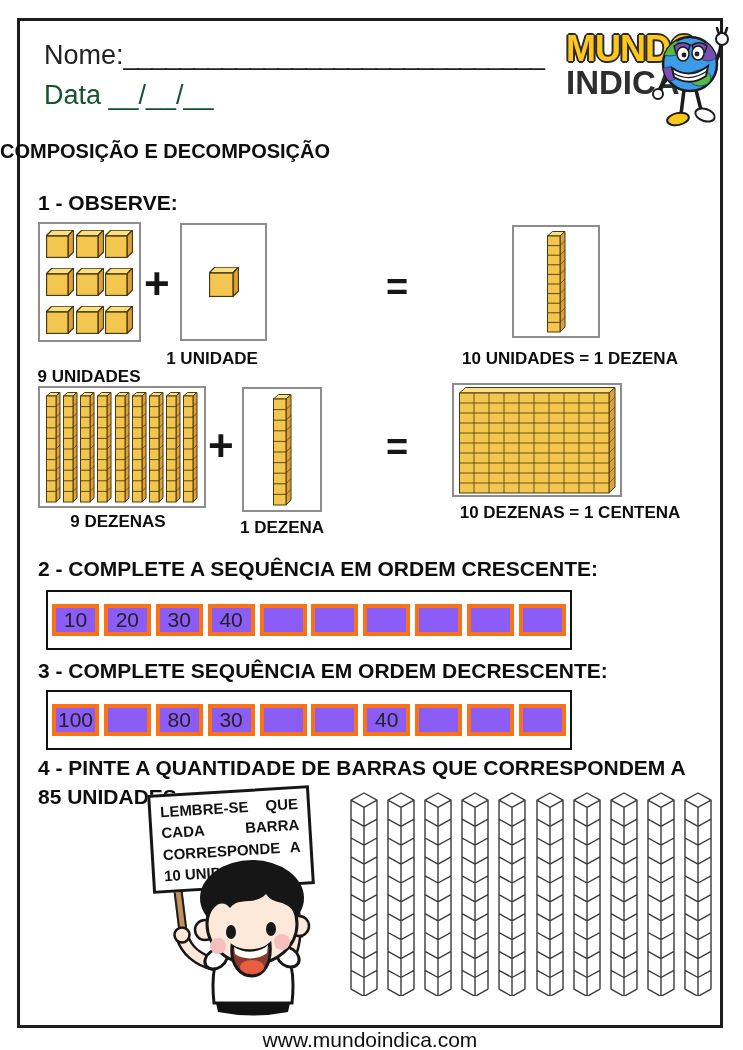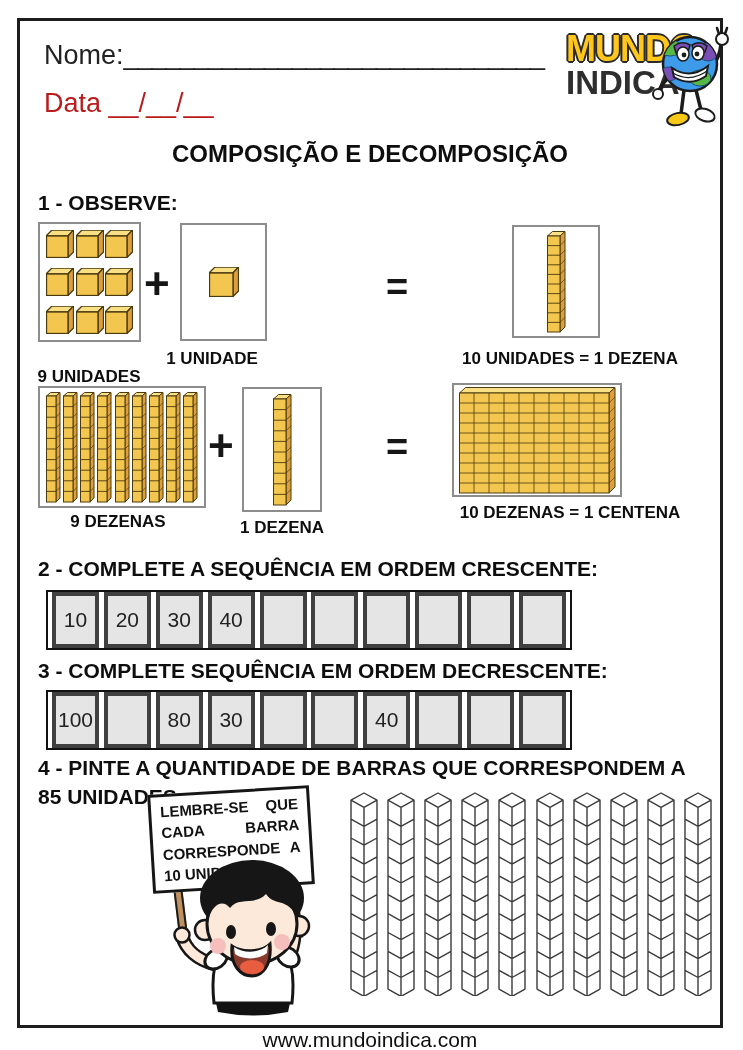--- a/index.html
+++ b/index.html
@@ -4,29 +4,29 @@
 <style>
   *{margin:0;padding:0;box-sizing:border-box}
   html,body{background:#fff}
   body{font-family:"Liberation Sans","DejaVu Sans",sans-serif;color:#161616}
   .page{position:relative;width:743px;height:1050px;background:#fff;overflow:hidden}
   .frame{position:absolute;left:17px;top:18px;width:706px;height:1010px;border:3px solid #1c1c1c;background:#fff}
 
   
   .nome-line{position:absolute;left:44px;top:40px;font-size:27px;color:#222;white-space:nowrap;z-index:2}
   .nome-blank{letter-spacing:-1px}
-  .date-line{position:absolute;left:44px;top:88px;font-size:27px;color:#b91c1c;z-index:2}
+  .date-line{position:absolute;left:44px;top:80px;font-size:27px;color:#14532d;z-index:2}
 
   .logo{position:absolute;left:566px;top:30px;width:158px;height:112px;z-index:2}
   .logo-mundo{position:absolute;left:0;top:-2px;font-size:36px;font-weight:bold;letter-spacing:-1px;color:#FFC61E;
     text-shadow:-2px 0 #2b2b2b,2px 0 #2b2b2b,0 -2px #2b2b2b,0 2px #2b2b2b,-1px -1px #2b2b2b,1px 1px #2b2b2b,-1px 1px #2b2b2b,1px -1px #2b2b2b}
   .logo-indica{position:absolute;left:0;top:34px;font-size:33px;font-weight:bold;letter-spacing:0;color:#2e2e2e}
   .globe{position:absolute;left:84px;top:-4px}
 
-  .title{position:absolute;left:0;top:140px;width:740px;text-align:center;font-weight:bold;font-size:24px;color:#0e0e0e;z-index:2}
+  .title{position:absolute;left:0;top:140px;width:740px;font-weight:bold;font-size:20px;color:#0e0e0e;z-index:2}
 
   .sec-heading{position:absolute;font-weight:bold;font-size:21px;color:#0e0e0e;z-index:2}
   .h1{left:38px;top:191px}
   .h2{left:38px;top:557px}
   .h3{left:38px;top:659px}
   .h4{left:38px;top:753px;width:650px;line-height:1.4}
 
   .obs-box{position:absolute;border:2px solid #8d8d8d;background:#fff;z-index:1}
   .boxA{left:38px;top:222px;width:103px;height:120px;display:grid;grid-template-columns:repeat(3,28px);justify-content:space-between;align-content:space-between;padding:6px}
   .boxB{left:180px;top:223px;width:87px;height:118px;display:flex;align-items:center;justify-content:center}
@@ -46,21 +46,21 @@
   .lab1u{left:156px;top:349px;width:112px}
   .labdz{left:448px;top:349px;width:244px}
   .lab9d{left:52px;top:512px;width:132px}
   .lab1d{left:228px;top:518px;width:108px}
   .labct{left:446px;top:503px;width:248px}
 
   .seq-table{position:absolute;left:46px;width:526px;height:60px;border:2px solid #111;background:#fff;
     display:flex;align-items:center;justify-content:space-between;padding:0 4px;z-index:1}
   .t2{top:590px}
   .t3{top:690px}
-  .seq-cell{width:47px;height:56px;border:4px solid #404040;background:#e5e5e5;display:flex;align-items:center;justify-content:center;
+  .seq-cell{width:47px;height:32px;border:4px solid #f97316;background:#8b5cf6;display:flex;align-items:center;justify-content:center;
     font-size:21px;color:#222}
 
   .sign{position:absolute;left:150px;top:790px;width:162px;height:99px;background:#fff;border:3px solid #161616;
     transform:rotate(-3.5deg);display:flex;flex-direction:column;justify-content:space-between;padding:7px 9px;z-index:4}
   .sign-line{display:flex;justify-content:space-between;font-weight:bold;font-size:15px;line-height:1;color:#111}
   .stick{position:absolute;width:9px;background:#C1905F;border:2px solid #1c1c1c;z-index:3}
   .stick-left{left:176px;top:876px;height:70px;transform:rotate(-7deg)}
   .stick-right{left:290px;top:868px;height:70px;transform:rotate(-7deg)}
   .boy{position:absolute;left:168px;top:852px;z-index:5}
 

